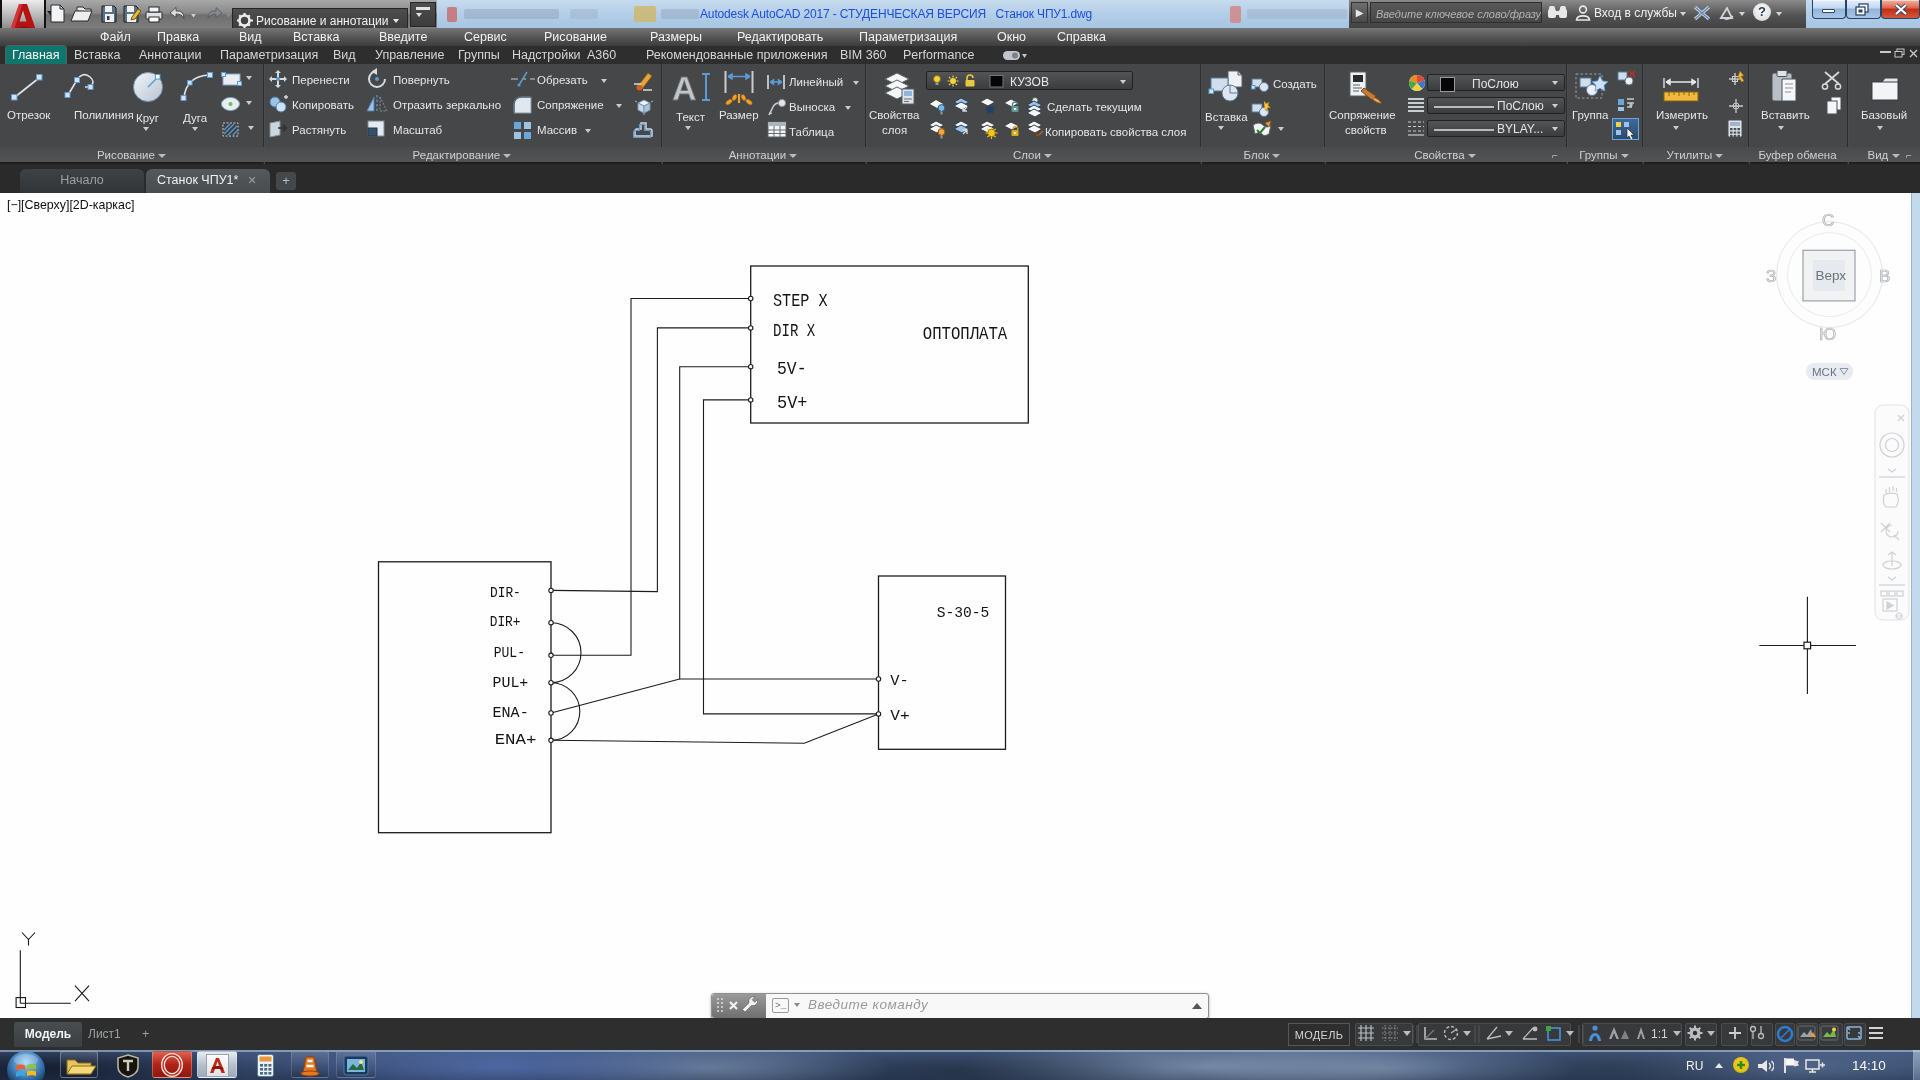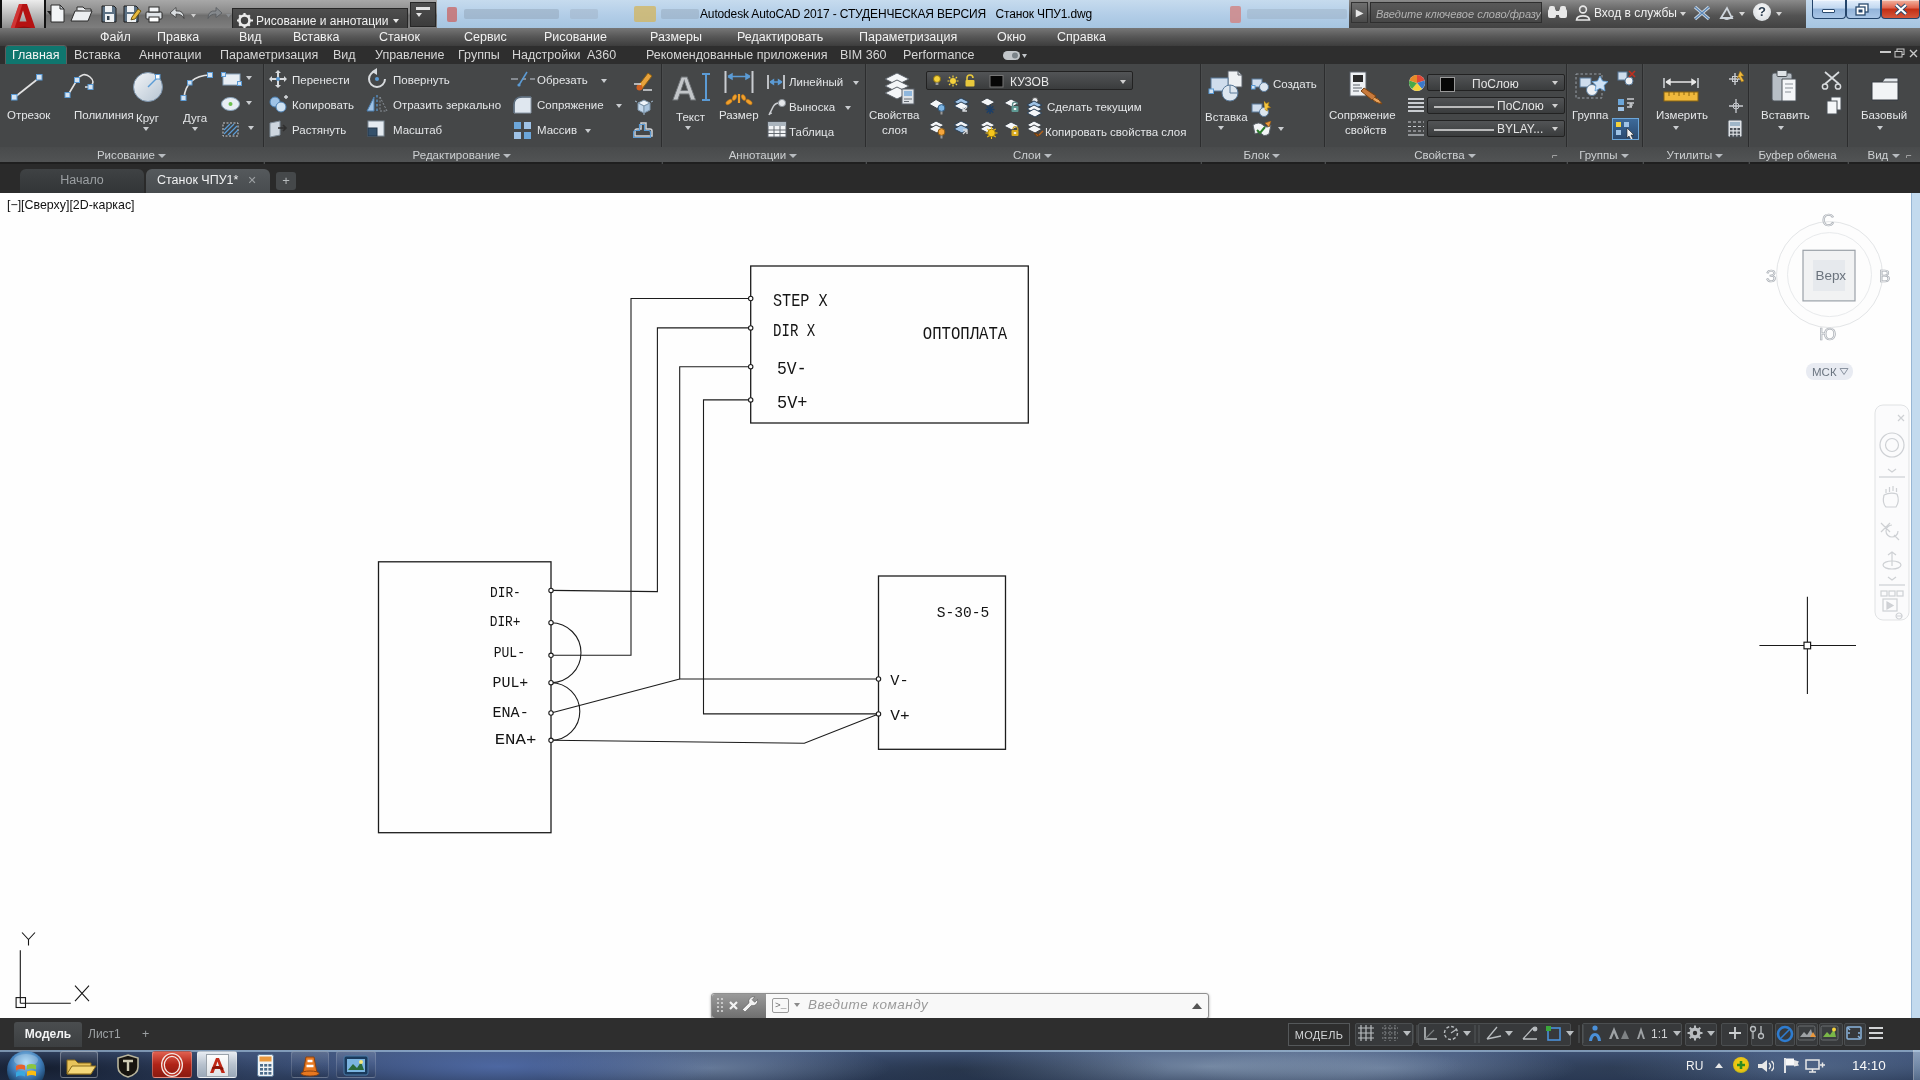--- a/index.html
+++ b/index.html
@@ -1,21 +1,21 @@
 <!DOCTYPE html>
 <html><head><meta charset="utf-8">
 <style>
 *{margin:0;padding:0;box-sizing:border-box}
 html,body{width:1920px;height:1080px;overflow:hidden;background:#fff;font-family:"Liberation Sans",sans-serif}
 .abs{position:absolute}
 #stage{position:relative;width:1920px;height:1080px}
 
 #titlebar{left:0;top:0;width:1920px;height:28px;background:linear-gradient(#a8a8a8,#8a8a8a 45%,#6e6e6e 55%,#7e7e7e)}
 #glass{left:437px;top:0;width:1483px;height:28px;background:linear-gradient(#c6dbee,#b2cde7 55%,#a6c5e1)}
-#title-text{left:700px;top:7px;width:500px;font-size:12px;letter-spacing:-.15px;color:#000000;white-space:nowrap}
+#title-text{left:700px;top:7px;width:500px;font-size:12px;letter-spacing:-.15px;color:#1d4ed8;white-space:nowrap}
 #infocenter{left:1349px;top:0;width:457px;height:28px;background:linear-gradient(#8a8a8a,#535353 55%,#424242)}
 
 .winbtn{top:0px;height:19px;border:1px solid #24456b;border-top:none;border-radius:0 0 4px 4px;box-shadow:inset 0 1px 0 rgba(255,255,255,.5)}
 
 #menubar{left:0;top:28px;width:1920px;height:18px;background:linear-gradient(#767676,#565656 50%,#3d3d3d)}
 .menu{position:absolute;top:2px;font-size:12.5px;color:#f2f2f2}
 
 #tabrow{left:0;top:46px;width:1920px;height:18px;background:#2e2e2e}
 .rtab{position:absolute;top:0px;height:18px;font-size:12.5px;color:#d6d6d6;padding:2px 6px 0 6px}
 .rtab.active{background:#0f766e;color:#f5f5f5;border-radius:2px 2px 0 0;outline:1px solid #5e5e5e}
@@ -144,21 +144,21 @@
     <div class="dropdn" style="left:160px;top:10px;border-top-color:#e8e8e8"></div>
   </div>
   <div class="abs" style="left:410px;top:2px;width:26px;height:25px;background:linear-gradient(#4e4e4e,#3c3c3c);border:1px solid #262626"></div>
   <div class="abs" style="left:416px;top:7px;width:14px;height:2.5px;background:#e4e4e4"></div>
   <div class="dropdn" style="left:416px;top:13px;border-top-color:#e4e4e4"></div>
   <div class="abs" id="menubar">
     <div class="menu" style="left:100px">Файл</div>
     <div class="menu" style="left:157px">Правка</div>
     <div class="menu" style="left:239px">Вид</div>
     <div class="menu" style="left:293px">Вставка</div>
-    <div class="menu" style="left:379px">Станок</div>
+    <div class="menu" style="left:379px">Введите</div>
     <div class="menu" style="left:464px">Сервис</div>
     <div class="menu" style="left:544px">Рисование</div>
     <div class="menu" style="left:650px">Размеры</div>
     <div class="menu" style="left:737px">Редактировать</div>
     <div class="menu" style="left:859px">Параметризация</div>
     <div class="menu" style="left:997px">Окно</div>
     <div class="menu" style="left:1057px">Справка</div>
   </div>
   <div class="abs" id="tabrow">
     <div class="rtab active" style="left:6px">Главная</div>

